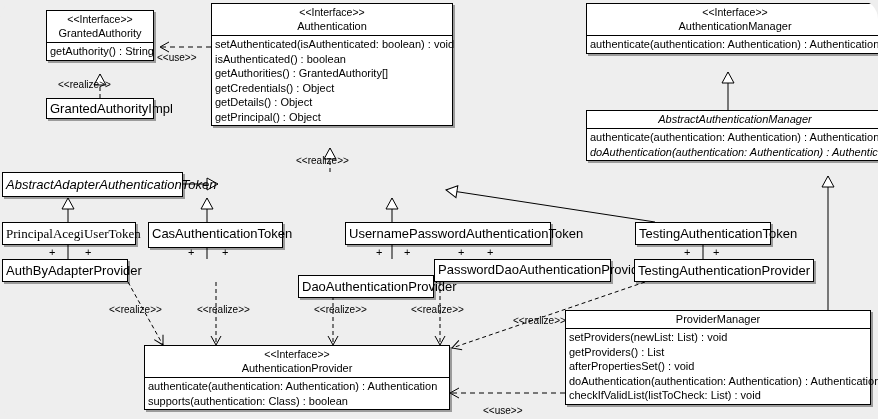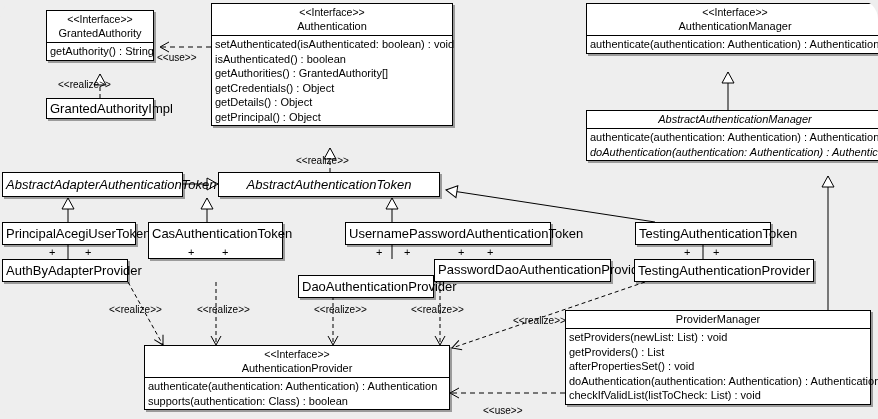--- a/index.html
+++ b/index.html
@@ -62,21 +62,21 @@
     box-sizing: border-box;
     box-shadow: 2px 2px 0 rgba(0,0,0,0.35);
     font-size: 13px;
     line-height: 13px;
     text-align: center;
     padding: 3px 3px 3px 3px;
     white-space: nowrap;
     z-index: 2;
     color: #000;
   }
-  .simple-box.abstract { font-style: italic; }
+  .simple-box.abstract { font-style: italic; text-align: right; }
   .edge-label {
     position: absolute;
     font-size: 10px;
     line-height: 12px;
     color: #000;
     white-space: nowrap;
     background: transparent;
     z-index: 3;
   }
   .plus-mark {
@@ -189,27 +189,26 @@
       <span class="nm">AbstractAuthenticationManager</span>
     </div>
     <div class="compartment">
       <div class="member">authenticate(authentication: Authentication) : Authentication</div>
       <div class="member abstract">doAuthentication(authentication: Authentication) : Authentication</div>
     </div>
   </div>
 
   <div class="simple-box abstract" style="left:2px; top:172px; width:181px; height:25px; padding-top:5px;">AbstractAdapterAuthenticationToken</div>
 
-  <div class="simple-box abstract" style="left:218px; top:172px; width:222px; height:25px; padding-top:5px;">AbstractAuthenticationToken</div>
-
-  <div class="simple-box" style="left:2px; top:222px; width:134px; height:23px; padding-top:4px;">PrincipalAcegiUserToken</div>
+
+  <div class="simple-box" style="left:2px; top:222px; width:134px; height:23px; padding-top:4px;font-family:Liberation Serif, serif;">PrincipalAcegiUserToken</div>
   <div class="plus-mark" style="left:49px; top:247px;">+</div>
   <div class="plus-mark" style="left:85px; top:247px;">+</div>
 
-  <div class="simple-box" style="left:148px; top:222px; width:135px; height:37px; padding-top:4px;">CasAuthenticationToken</div>
+  <div class="simple-box" style="left:148px; top:222px; width:135px; height:26px; padding-top:4px;">CasAuthenticationToken</div>
   <div class="plus-mark" style="left:188px; top:247px;">+</div>
   <div class="plus-mark" style="left:222px; top:247px;">+</div>
 
   <div class="simple-box" style="left:345px; top:222px; width:206px; height:23px; padding-top:4px;">UsernamePasswordAuthenticationToken</div>
   <div class="plus-mark" style="left:376px; top:247px;">+</div>
   <div class="plus-mark" style="left:404px; top:247px;">+</div>
   <div class="plus-mark" style="left:458px; top:247px;">+</div>
   <div class="plus-mark" style="left:487px; top:247px;">+</div>
 
   <div class="simple-box" style="left:635px; top:222px; width:136px; height:23px; padding-top:4px;">TestingAuthenticationToken</div>

